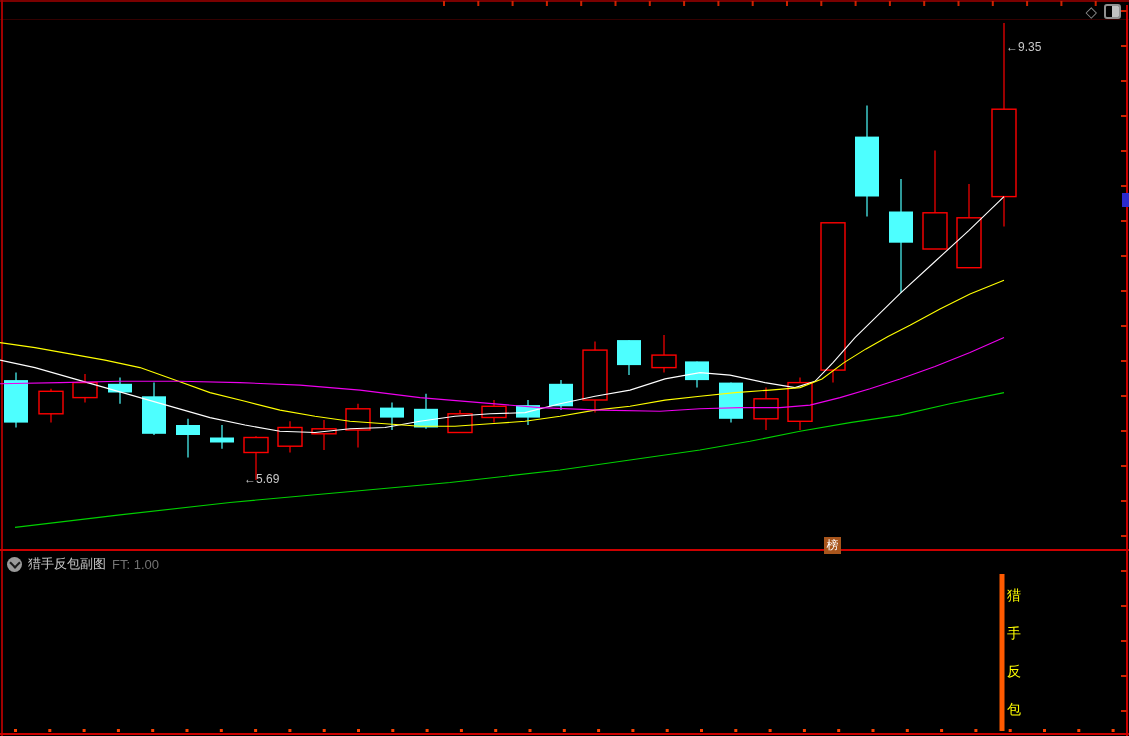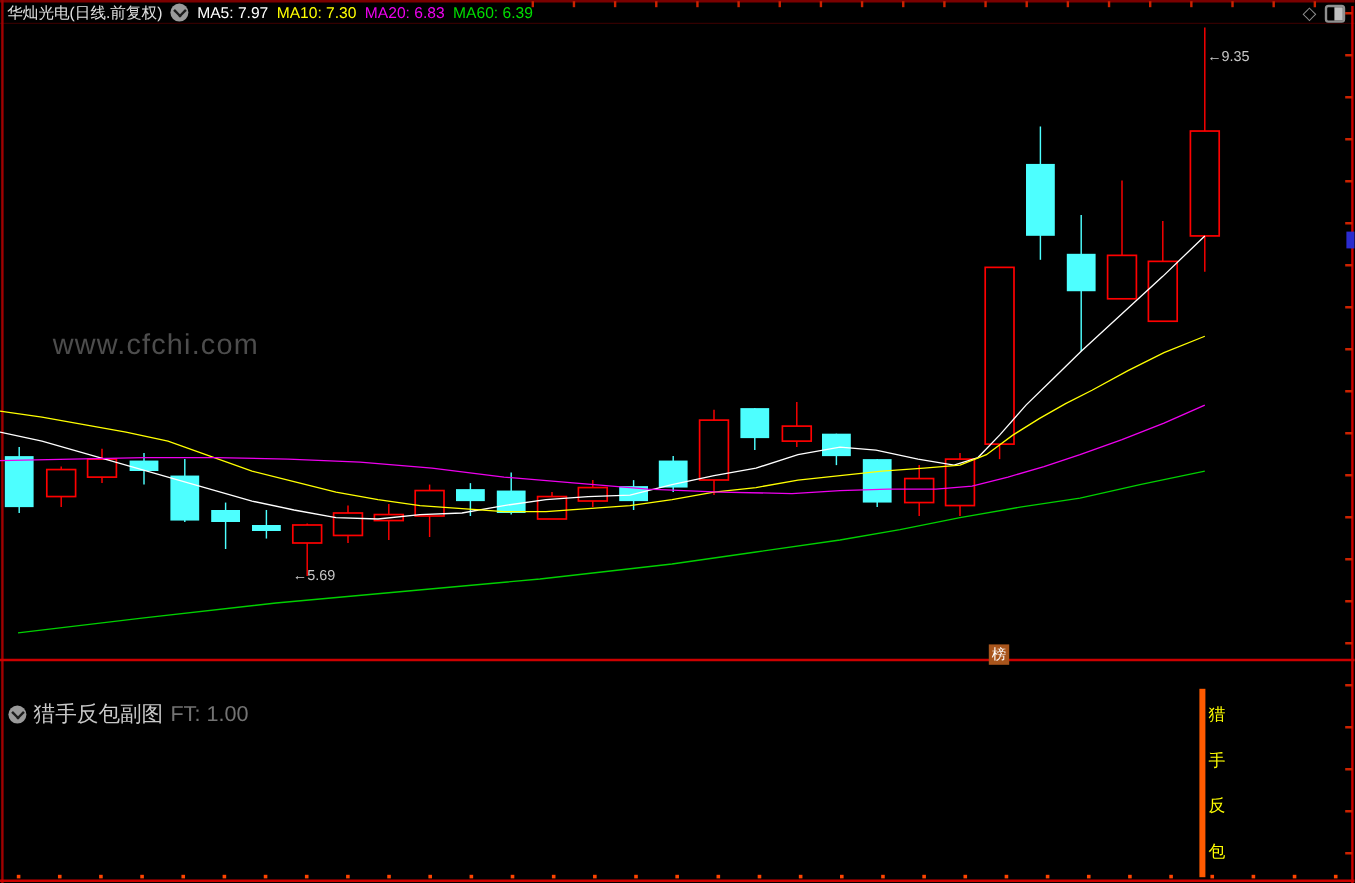--- a/index.html
+++ b/index.html
@@ -17,21 +17,21 @@
   .panelico{width:13px;height:11px;border:2px solid #909090;border-radius:3px;position:relative;background:#000;}
   .panelico i{position:absolute;right:0;top:0;bottom:0;width:7px;background:#c0c0c0;border-radius:0 1px 1px 0;}
   #chart-svg{position:absolute;left:0;top:0;}
   .watermark{position:absolute;left:44px;top:274px;font-size:24px;letter-spacing:1px;color:#4d4d4d;}
   .ann{position:absolute;color:#c8c8c8;font-size:12px;white-space:nowrap;}
   .ann-high{left:1006px;top:21px;margin-top:19px;}
   .ann-low{left:244px;top:472px;}
   .badge{position:absolute;left:824px;top:537px;width:17px;height:17px;color:#fff;font-size:12px;
        line-height:17px;text-align:center;}
   .subhdr{position:absolute;left:7px;top:555px;height:18px;display:flex;align-items:center;gap:6px;
-       font-size:18px;white-space:nowrap;margin-top:31px;}
+       font-size:13px;white-space:nowrap;}
   .subtitle{color:#c8c8c8;}
   .vlabel{position:absolute;left:1006px;top:587px;display:flex;flex-direction:column;gap:20px;
        font-size:14px;text-align:center;width:16px;}
 </style>
 </head>
 <body>
 
 <div id="app">
 
   <svg id="chart-svg" width="1129" height="736">
@@ -180,39 +180,28 @@
         <line x1="1004" y1="23.0" x2="1004" y2="226.5" stroke="#ff0000" stroke-width="1.2"></line>
         <rect x="992" y="109.2" width="24" height="87.4" fill="#000" stroke="#ff0000" stroke-width="1.4"></rect>
       </g>
       <polyline points="0,360.1 35,367.6 70,377.6 105,387.6 140,397.6 175,407.6 210,417.6 245,425.0 280,431.3 315,432.5 350,428.8 385,427.5 420,421.3 455,416.3 490,413.8 525,412.6 560,403.8 595,396.3 630,390.1 665,378.9 700,372.6 730,375.1 765,382.6 795,387.6 815,381.3 833,362.6 855,337.6 878,315.2 901,292.7 935,261.5 969,230.3 1004,196.6" fill="none" stroke="#ffffff" stroke-width="1.1"></polyline>
       <polyline points="0,342.6 35,347.6 70,353.9 105,360.1 140,367.6 175,380.1 210,392.6 245,401.3 280,410.1 315,416.3 350,421.3 385,423.8 420,426.3 455,426.3 490,423.8 525,421.3 560,416.3 595,410.1 630,406.3 665,400.1 700,396.3 735,392.6 770,390.1 800,387.6 822,378.9 844,362.6 866,348.9 888,336.4 910,325.2 940,308.9 970,293.9 1004,280.2" fill="none" stroke="#ffff00" stroke-width="1.1"></polyline>
       <polyline points="0,383.8 60,382.6 120,381.3 180,381.3 240,382.6 300,385.1 360,390.1 420,397.6 480,402.6 540,407.6 600,410.1 660,411.3 700,408.8 740,407.6 780,407.6 810,405.1 840,397.6 870,388.8 900,378.9 935,366.4 970,352.6 1004,337.6" fill="none" stroke="#ee00ee" stroke-width="1.1"></polyline>
       <polyline points="15,527.4 120,514.9 230,502.5 340,492.5 450,482.5 560,470.0 630,460.0 700,450.0 750,441.3 800,431.3 850,422.6 900,415.1 950,403.8 1004,392.6" fill="none" stroke="#00d000" stroke-width="1.1"></polyline>
       <rect x="999.5" y="574" width="5" height="157" fill="#ff5a00"></rect>
     </svg>
 
-  <div class="hdr">
-    <span class="title">华灿光电(日线.前复权)</span>
-    <span class="chev-circle">
-        <i class="chev"></i>
-      </span>
-    <span style="color: rgb(255, 255, 255);">MA5: 7.97</span>
-    <span style="color: rgb(255, 255, 0);">MA10: 7.30</span>
-    <span style="color: rgb(238, 0, 238);">MA20: 6.83</span>
-    <span style="color: rgb(0, 221, 0);">MA60: 6.39</span>
-  </div>
 
   <div class="winicons">
     <span class="diamond">◇</span>
     <span class="panelico">
         <i></i>
       </span>
   </div>
 
-  <div class="watermark">www.cfchi.com</div>
 
   <div class="ann ann-high">←9.35</div>
   <div class="ann ann-low">←5.69</div>
 
   <div class="badge" style="background: rgb(168, 85, 28);">榜</div>
 
   <div class="subhdr">
     <span class="chev-circle">
         <i class="chev"></i>
       </span>

